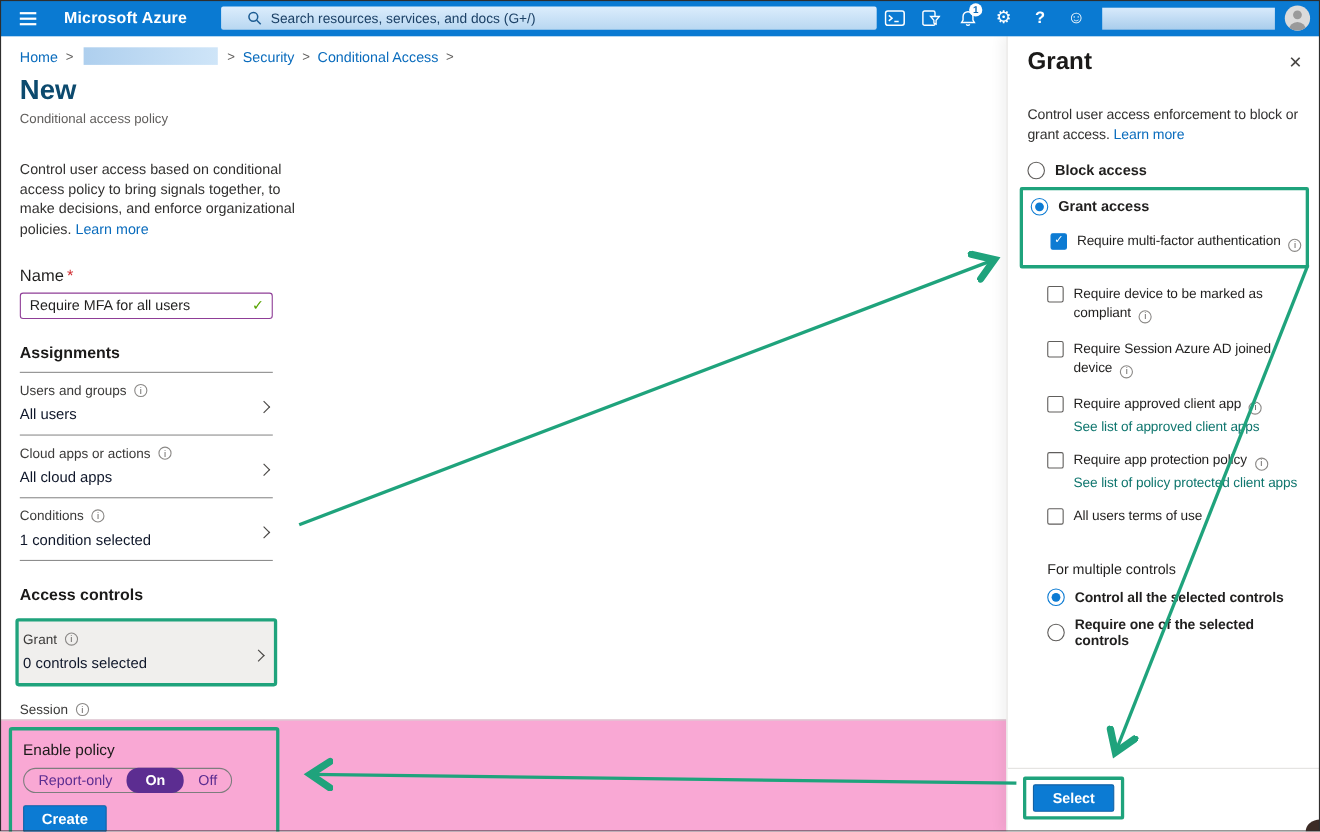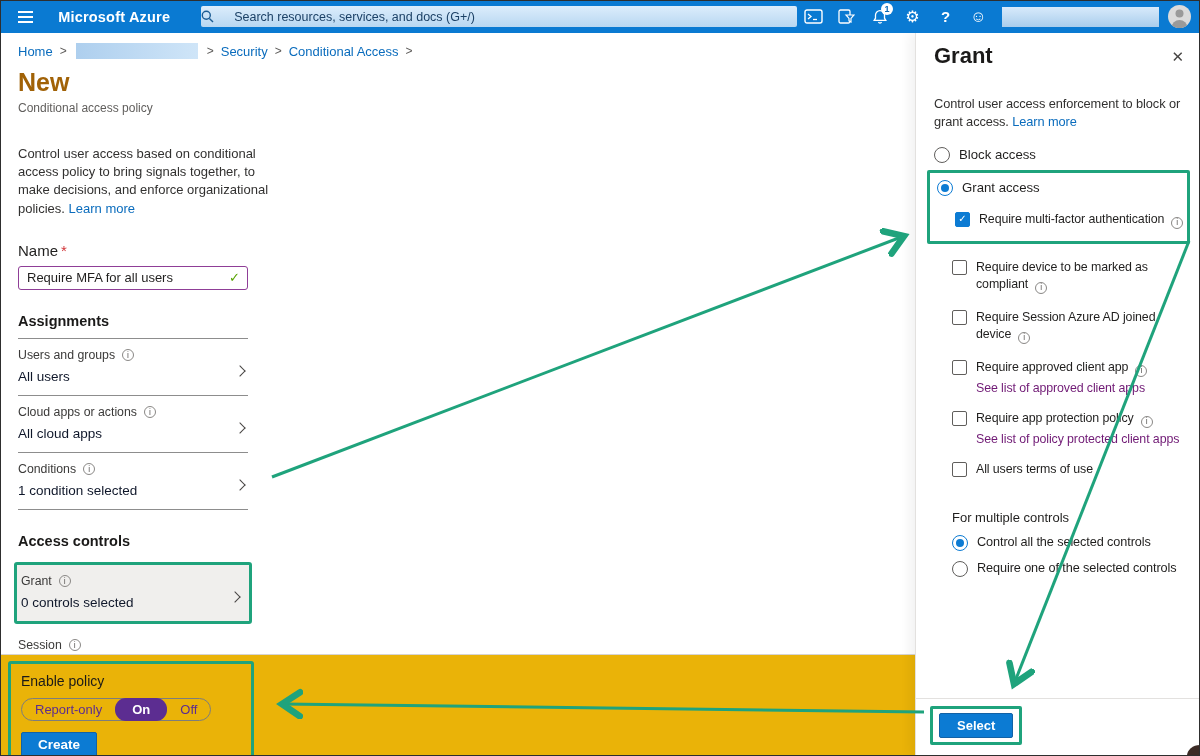--- a/index.html
+++ b/index.html
@@ -9,84 +9,84 @@
     font-family:"Liberation Sans","DejaVu Sans",sans-serif;
     background:#fff; color:#201f1e;
   }
   .frame { position:absolute; inset:0; border:1px solid #2e2e2e; pointer-events:none; z-index:80; }
 
   
   .topbar { position:absolute; top:0; left:0; width:100%; height:33px; background:#0a7ad2; display:flex; align-items:center; z-index:30; }
   .burger { margin-left:13px; width:26px; cursor:pointer; }
   .burger span { display:block; width:15px; height:2px; background:#fff; margin:3px auto; }
   .azure-title { color:#fff; font-weight:700; font-size:14.5px; margin-left:20px; letter-spacing:.2px; white-space:nowrap; }
-  .searchbox { margin-left:31px; width:616px; height:21px; background:linear-gradient(180deg,#dcedfc,#b8d7f1); border-radius:2px; display:flex; align-items:center; padding:0 0; gap:18px; }
+  .searchbox { margin-left:31px; width:616px; height:21px; background:linear-gradient(180deg,#dcedfc,#b8d7f1); border-radius:2px; display:flex; align-items:center; padding:0 24px; gap:6px; }
   .searchbox input { flex:1; border:none; background:transparent; outline:none; font-family:inherit; font-size:12.5px; color:#16395c; }
   .searchbox input::placeholder { color:#1c4166; opacity:1; }
   .tb-icons { margin-left:auto; display:flex; align-items:center; height:33px; }
   .tb-icon { width:33px; height:33px; display:flex; align-items:center; justify-content:center; color:#fff; cursor:pointer; position:relative; }
   .tb-glyph { font-size:16px; line-height:1; }
   .badge { position:absolute; top:3px; right:3px; min-width:12px; height:12px; border-radius:7px; background:#fff; color:#0a69b5; font-size:9px; font-weight:700; display:flex; align-items:center; justify-content:center; padding:0 2px; }
   .redacted-top { width:157px; height:20px; margin:0 9px 0 7px; background:linear-gradient(180deg,#d8eafb,#a9cdec); }
   .avatar { width:23px; height:23px; border-radius:50%; background:#dbdbdb; margin-right:9px; display:flex; align-items:flex-end; justify-content:center; overflow:hidden; cursor:pointer; }
 
   
   .left-main { position:absolute; top:33px; left:0; width:915px; bottom:0; background:#fff; }
   .content { padding-left:18px; }
   .breadcrumb { padding-top:10px; font-size:13px; display:flex; align-items:center; white-space:nowrap; }
   .bc-link { color:#0a6cbd; cursor:pointer; }
   .bc-sep { margin:0 7px; color:#5f5d5b; font-size:12px; }
   .bc-redacted { width:122px; height:16px; background:linear-gradient(90deg,#aecfee,#cfe5f8); margin:0 2px; }
-  .page-title { font-size:25px; font-weight:700; color:#a16207; margin-top:9px; }
+  .page-title { font-size:25px; font-weight:700; color:#0c4a6e; margin-top:9px; }
   .page-subtitle { font-size:12px; color:#605e5c; margin-top:4px; }
   .intro { margin-top:30px; width:258px; font-size:13px; line-height:1.4; color:#323130; }
   .link { color:#0a6cbd; cursor:pointer; }
   .name-label { margin-top:24px; font-size:15px; color:#201f1e; }
   .req { color:#d13438; margin-left:3px; }
   .name-wrap { position:relative; margin-top:7px; width:230px; }
   .name-input { width:230px; height:24px; border:1.3px solid #8f3e97; border-radius:3px; padding:0 26px 0 8px; font-size:13px; color:#201f1e; font-family:inherit; outline:none; background:#fff; }
   .valid-check { position:absolute; right:8px; top:4px; color:#57a300; font-size:13px; pointer-events:none; }
   .section-heading { margin-top:23px; font-size:14.5px; font-weight:600; color:#1b1a19; padding-bottom:9px; width:230px; }
   .underlined { border-bottom:1px solid #8d8d8d; }
   .nav-row { position:relative; width:230px; padding:9px 0 11px; border-bottom:1px solid #8d8d8d; cursor:pointer; }
   .row-label { font-size:12.3px; color:#3b3a39; display:flex; align-items:center; }
   .row-value { font-size:13.5px; color:#0f172a; margin-top:7px; }
   .row-chev { position:absolute; right:4px; top:50%; margin-top:-6px; }
   .chev { display:inline-block; width:8px; height:8px; border-right:1.7px solid #484644; border-bottom:1.7px solid #484644; transform:rotate(-45deg); }
   .info { display:inline-flex; align-items:center; justify-content:center; width:12px; height:12px; border:1px solid #8a8886; border-radius:50%; font-size:8.5px; color:#605e5c; margin-left:7px; flex:none; }
   .grant-anno { margin:4px 0 0 -4px; width:238px; border:3px solid #1fa37c; border-radius:3px; background:#f0efed; padding:0 6px 0 4px; }
   .grant-anno .nav-row { border-bottom:none; width:222px; }
   .session-row { margin-top:5px; }
 
-  .left-footer { position:absolute; left:0; right:0; bottom:0; height:102px; border-top:1px solid #d6d4d2; background:#eab308; padding:6px 0 0 8px; }
+  .left-footer { position:absolute; left:0; right:0; bottom:0; height:102px; border-top:1px solid #d6d4d2; background:#f9a8d4; padding:6px 0 0 8px; }
   .footer-anno { width:246px; border:3px solid #1fa37c; border-radius:3px; padding:9px 0 12px 10px; }
   .enable-label { font-size:14px; color:#1b1a19; }
   .toggle { display:inline-flex; align-items:center; margin-top:9px; border:1px solid #7d7d7d; border-radius:12px; height:23px; }
   .toggle-opt { padding:0 13px; font-size:13px; color:#5c2d91; line-height:21px; cursor:pointer; }
   .toggle-opt.selected { background:#5c2d91; color:#fff; border-radius:11px; font-weight:700; padding:0 17px; height:23px; line-height:23px; margin:-1px 0; }
   .create-btn { margin-top:11px; display:inline-block; background:#0c7bd3; color:#fff; font-size:13.5px; font-weight:700; padding:4px 16px; border-radius:2px; border:1px solid #1262a6; cursor:pointer; }
 
   
   .right-panel { position:absolute; top:33px; left:915px; right:0; bottom:0; background:#fff; border-left:1px solid #e3e1df; box-shadow:-6px 0 10px rgba(0,0,0,.05); z-index:20; }
   .panel-inner { padding:0 18px; position:relative; }
   .panel-title { font-size:22px; font-weight:600; color:#1b1a19; padding-top:10px; }
   .panel-close { position:absolute; right:16px; top:15px; font-size:15px; color:#484644; cursor:pointer; }
   .panel-desc { margin-top:26px; font-size:12.8px; line-height:1.4; color:#323130; width:252px; letter-spacing:-0.1px; }
-  .radio-row { display:flex; align-items:flex-start; gap:9px; font-size:13.2px; cursor:pointer; }
+  .radio-row { display:flex; align-items:center; gap:9px; font-size:13.2px; cursor:pointer;font-weight:bold; }
   .radio { width:16px; height:16px; border:1px solid #605e5c; border-radius:50%; flex:none; position:relative; background:#fff; }
   .radio.selected { border:1px solid #0c7bd3; }
   .radio.selected::after { content:""; position:absolute; inset:3px; border-radius:50%; background:#0c7bd3; }
   .mt16 { margin-top:16px; }
   .panel-anno { margin:7px -8px 0 -7px; border:3px solid #1fa37c; border-radius:2px; padding:7px 4px 12px 7px; }
   .cb-row { display:flex; gap:9px; margin:15px 0 0 18px; font-size:12.4px; line-height:1.4; align-items:flex-start; cursor:pointer; letter-spacing:-0.1px; }
   .checkbox { width:15px; height:15px; border:1px solid #605e5c; border-radius:2px; flex:none; background:#fff; margin-top:1px; }
   .checkbox.checked { background:#0c7bd3; border-color:#0c7bd3; color:#fff; display:flex; align-items:center; justify-content:center; font-size:10px; }
   .cb-label { color:#201f1e; }
   .cb-label .info { vertical-align:-2px; }
-  .cb-link { margin:4px 0 0 42px; font-size:12.4px; color:#701a75; cursor:pointer; letter-spacing:-0.1px; }
+  .cb-link { margin:4px 0 0 42px; font-size:12.4px; color:#0f766e; cursor:pointer; letter-spacing:-0.1px; }
   .nowrap { white-space:nowrap; }
   .multi-heading { margin:31px 0 0 18px; font-size:13px; color:#201f1e; }
   .multi-radios { margin-left:18px; }
   .multi-radios .radio-row { margin-top:10px; font-size:12.7px; letter-spacing:-0.1px; }
   .panel-footer { position:absolute; left:0; right:0; bottom:0; height:58px; border-top:1px solid #e3e1df; padding:7px 0 0 14px; background:#fff; }
   .select-anno { display:inline-block; border:3px solid #1fa37c; border-radius:2px; padding:4px 6px; }
   .select-btn { background:#0c7bd3; color:#fff; font-size:13px; font-weight:700; padding:4px 17px; border-radius:2px; border:1px solid #1262a6; display:inline-block; cursor:pointer; }
 
   
   .arrows { position:absolute; inset:0; z-index:50; pointer-events:none; }

